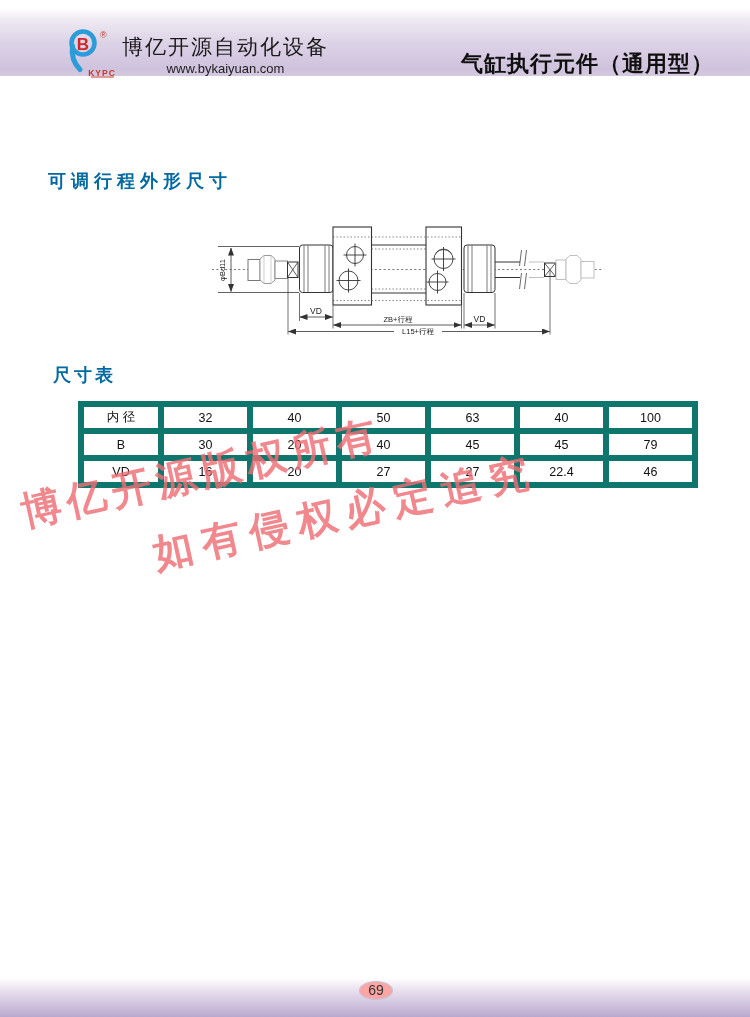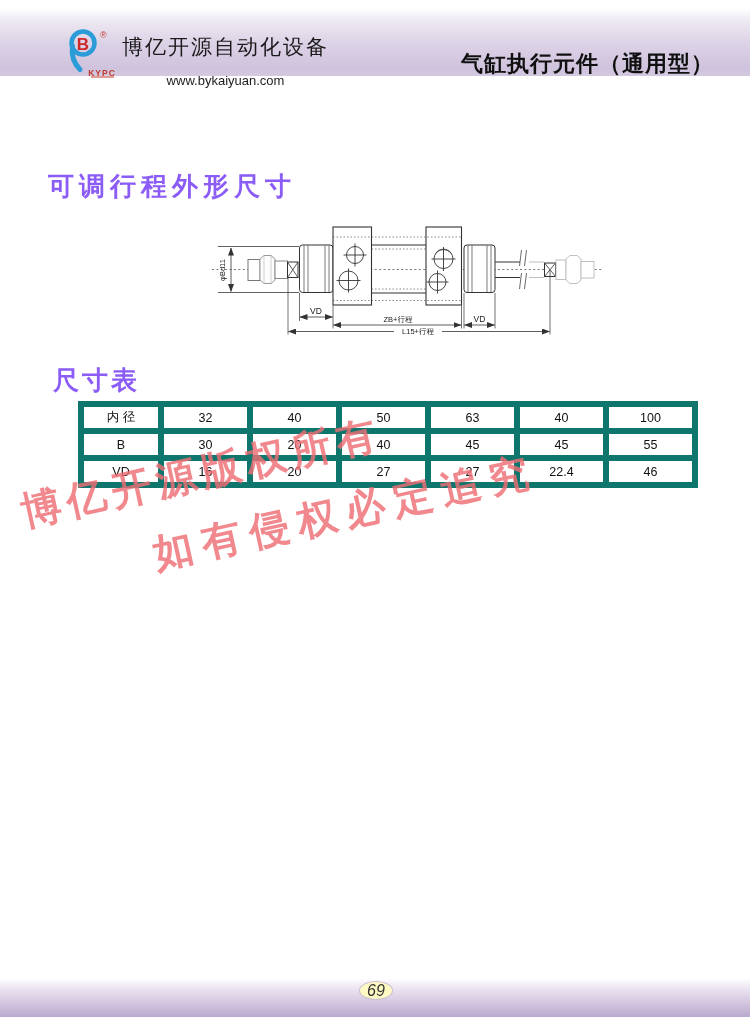--- a/index.html
+++ b/index.html
@@ -8,27 +8,27 @@
     font-family:"Liberation Sans","DejaVu Sans",sans-serif;
   }
   
   .header{
     position:absolute;left:0;top:8px;width:750px;height:68px;
     background:linear-gradient(180deg,#ffffff 0%,#eee9f2 18%,#ddd3e7 50%,#cfc2dd 90%,#d5c9e0 100%);
   }
   .logo{position:absolute;left:58px;top:18px;width:62px;height:52px;}
   .company{position:absolute;left:122px;top:25px;text-align:center;}
   .company .name{font-size:21px;font-weight:normal;letter-spacing:2px;color:#1b1b1b;white-space:nowrap;}
-  .company .site{font-size:13px;color:#1e1e1e;margin-top:12px;}
+  .company .site{font-size:13px;color:#1e1e1e;margin-top:0px;}
   .page-title{
     position:absolute;right:36px;top:41px;font-size:22px;font-weight:bold;
     color:#101010;letter-spacing:1px;white-space:nowrap;
   }
   
-  .sec-title{position:absolute;font-size:26px;font-weight:bold;color:#8b5cf6;white-space:nowrap;}
+  .sec-title{position:absolute;font-size:18px;font-weight:bold;color:#0369a1;white-space:nowrap;}
   .sec-title.t1{left:48px;top:169px;letter-spacing:5px;}
   .sec-title.t2{left:53px;top:363px;letter-spacing:3px;}
   
   .drawing{position:absolute;left:198px;top:212px;width:420px;height:140px;}
   
   .dim-table-wrap{position:absolute;left:78px;top:401px;}
   table.dim{border-collapse:collapse;table-layout:fixed;border:2px solid #2b2b2b;background:transparent;}
   table.dim td{
     border:6px solid #0f766e;height:21px;text-align:center;vertical-align:middle;
     font-size:12.5px;color:#111;padding:0;
@@ -42,22 +42,22 @@
   }
   .wm1{left:16px;top:486px;letter-spacing:6px;transform:rotate(-12.5deg);}
   .wm2{left:148px;top:528px;letter-spacing:9px;transform:rotate(-12.5deg);}
   
   .footer{
     position:absolute;left:0;top:978px;width:750px;height:39px;
     background:linear-gradient(180deg,#ffffff 0%,#e8e0ee 32%,#cec0dc 72%,#b9a8ce 100%);
   }
   .page-badge{
     position:absolute;left:359px;top:981px;width:32px;height:17px;border-radius:50%;
-    background:#fef9c3;border:1px solid #c9c0d4;text-align:center;line-height:17px;
-    font-size:16px;color:#333;font-style:italic;
+    background:#fca5a5;border:1px solid #c9c0d4;text-align:center;line-height:17px;
+    font-size:14px;color:#333;
   }
   svg text{font-family:"Liberation Sans","DejaVu Sans",sans-serif;}
 </style>
 </head>
 <body>
 
 <div class="header">
   <svg class="logo" viewBox="0 0 62 52">
     <circle cx="25" cy="17" r="11.5" fill="none" stroke="#2b9cd8" stroke-width="4.5"></circle>
     <path d="M14.5,20 Q12.5,34 22,43.5" fill="none" stroke="#2b9cd8" stroke-width="5" stroke-linecap="round"></path>
@@ -204,21 +204,21 @@
         <td class="val">40</td>
         <td class="val">100</td>
       </tr>
       <tr>
         <td class="rowlab">B</td>
         <td class="val">30</td>
         <td class="val">20</td>
         <td class="val">40</td>
         <td class="val">45</td>
         <td class="val">45</td>
-        <td class="val">55</td>
+        <td class="val">79</td>
       </tr>
       <tr>
         <td class="rowlab">VD</td>
         <td class="val">16</td>
         <td class="val">20</td>
         <td class="val">27</td>
         <td class="val">27</td>
         <td class="val">22.4</td>
         <td class="val">46</td>
       </tr>

